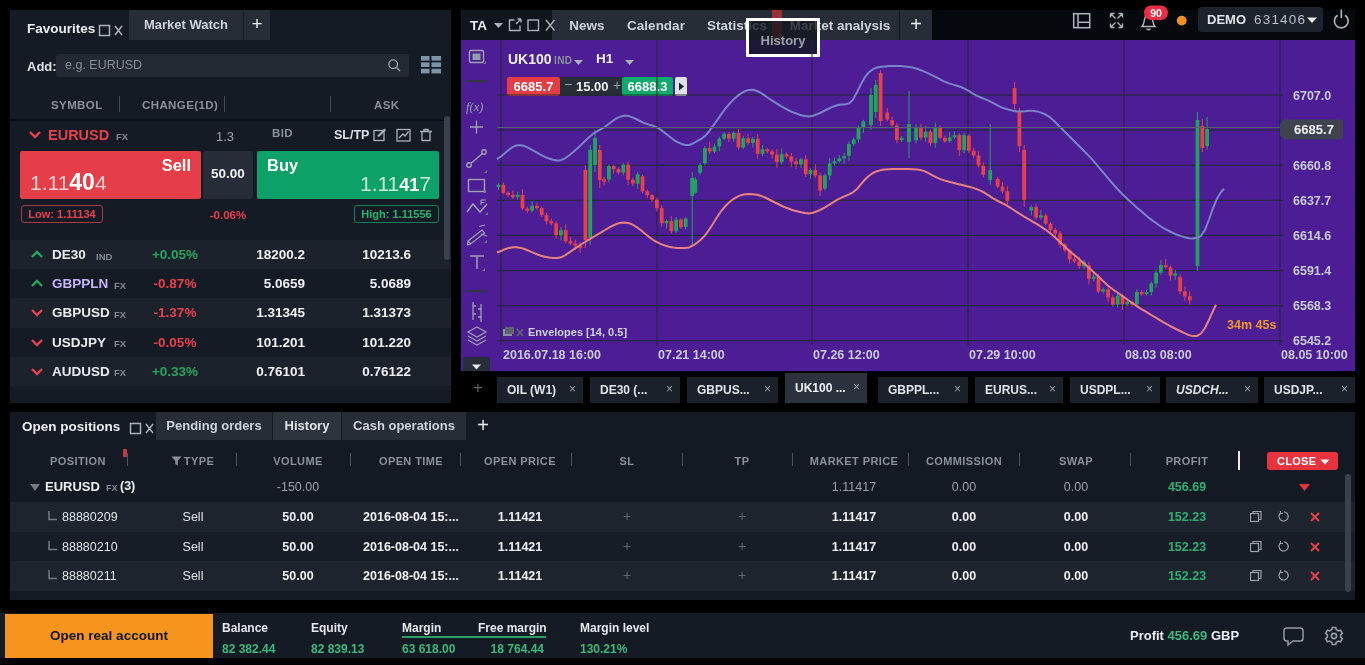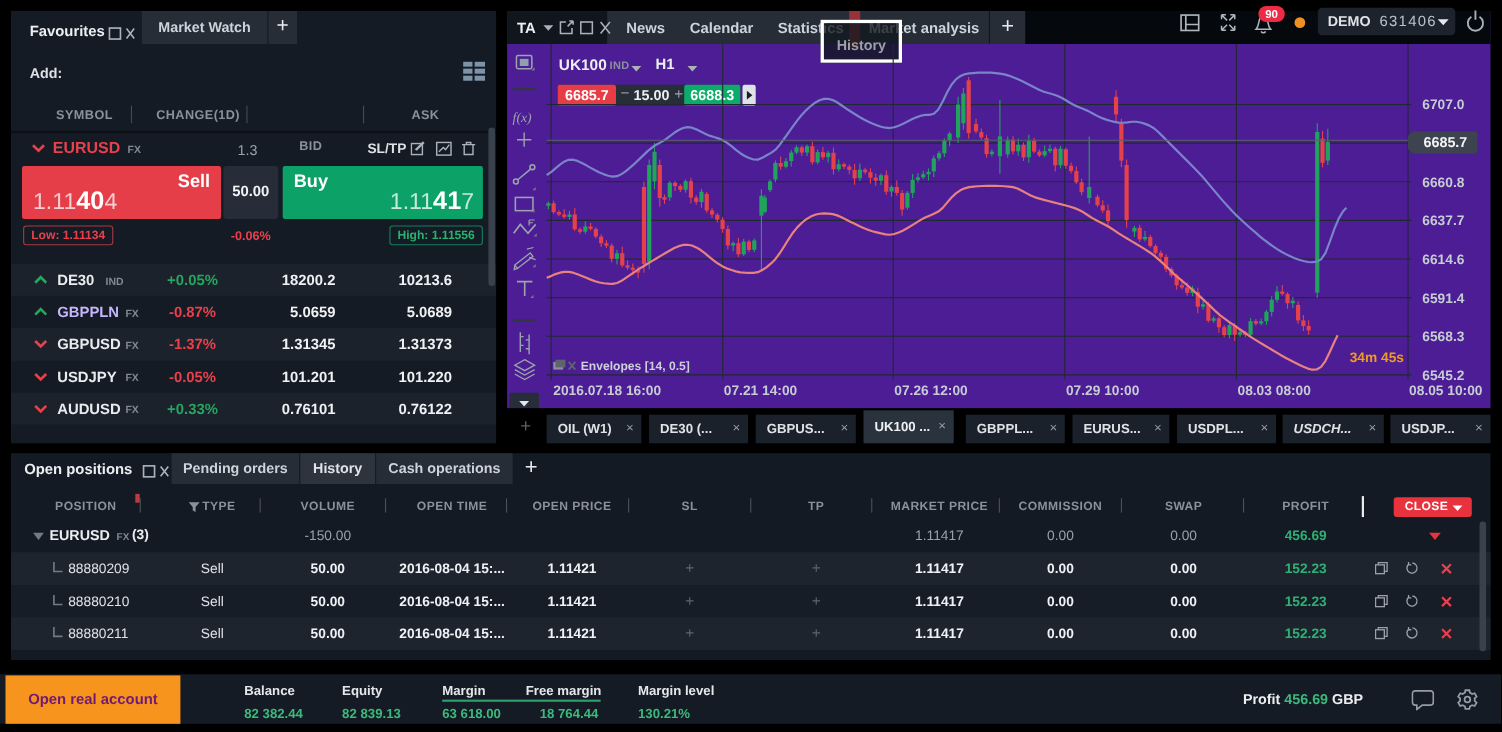--- a/index.html
+++ b/index.html
@@ -46,20 +46,27 @@
 
   <div class="abs b" style="left:17px;top:11px;font-size:13.5px;color:#eceff2;">Favourites</div>
   <svg class="abs" style="left:88px;top:14px;" width="26" height="13" viewBox="0 0 26 13">
     <rect x="1.5" y="1.5" width="10" height="10" fill="none" stroke="#aab1b9" stroke-width="1.5"></rect>
     <path d="M17 2 L24 11 M24 2 L17 11" stroke="#aab1b9" stroke-width="1.5"></path>
   </svg>
   <div class="tab" style="left:119px;top:0;width:114px;height:30px;line-height:30px;">Market Watch</div>
   <div class="tab" style="left:234px;top:0;width:26px;height:30px;line-height:28px;font-size:19px;color:#e8ebee;font-weight:normal;">+</div>
 
   <div class="abs b" style="left:17px;top:49px;font-size:13px;color:#dde1e5;">Add:</div>
+  <div class="abs" style="left:46px;top:44px;width:353px;height:23px;background:#222933;border-radius:2px;">
+    <div class="abs" style="left:9px;top:4px;font-size:12.5px;color:#878e97;">e.g. EURUSD</div>
+    <svg class="abs" style="right:7px;top:4px;" width="15" height="15" viewBox="0 0 15 15">
+      <circle cx="6.2" cy="6.2" r="4.3" fill="none" stroke="#99a0a9" stroke-width="1.4"></circle>
+      <path d="M9.5 9.5 L13 13" stroke="#99a0a9" stroke-width="1.4"></path>
+    </svg>
+  </div>
   <svg class="abs" style="left:411px;top:46px;" width="20" height="18" viewBox="0 0 20 18">
     <g fill="#7d93a8">
       <rect x="0" y="0" width="8.5" height="4.6"></rect>
           <rect x="10.5" y="0" width="9.5" height="4.6"></rect>
       <rect x="0" y="6.4" width="8.5" height="4.6"></rect>
           <rect x="10.5" y="6.4" width="9.5" height="4.6"></rect>
       <rect x="0" y="12.8" width="8.5" height="4.6"></rect>
           <rect x="10.5" y="12.8" width="9.5" height="4.6"></rect>
     </g>
   </svg>
@@ -92,21 +99,21 @@
 
   <div class="abs" style="left:10px;top:141px;width:181px;height:48px;background:#e63e48;border-radius:2px;">
     <div class="abs b" style="right:10px;top:5px;font-size:16.5px;color:#fff;">Sell</div>
     <div class="abs" style="left:10px;bottom:3px;font-size:21px;color:#f4cdd0;">1.11<span class="b" style="font-size:23px;color:#fff;">40</span>4</div>
   </div>
   <div class="abs" style="left:193px;top:141px;width:50px;height:48px;background:#262d38;border-radius:3px;">
     <div class="abs b" style="left:0;right:0;top:15px;text-align:center;font-size:13.5px;color:#f2f4f6;">50.00</div>
   </div>
   <div class="abs" style="left:247px;top:141px;width:182px;height:48px;background:#0ba167;border-radius:2px;">
     <div class="abs b" style="left:10px;top:5px;font-size:16.5px;color:#fff;">Buy</div>
-    <div class="abs" style="right:8px;bottom:3px;font-size:21px;color:#c8e9d9;">1.11<span class="b" style="font-size:23px;color:#fff;">41</span>7</div>
+    <div class="abs" style="right:8px;bottom:3px;font-size:21px;color:#c8e9d9;">1.11<span class="b" style="font-size:18px;color:#fff;">41</span>7</div>
   </div>
   <div class="abs b" style="left:11px;top:195px;width:82px;height:18px;border:1px solid #a93a42;border-radius:3px;font-size:11px;color:#e8414d;line-height:17px;text-align:center;">Low: 1.11134</div>
   <div class="abs b" style="left:344px;top:195px;width:85px;height:18px;border:1px solid #15805a;border-radius:3px;font-size:11px;color:#29b271;line-height:17px;text-align:center;">High: 1.11556</div>
   <div class="abs b" style="left:193px;top:199px;width:50px;text-align:center;font-size:11.5px;color:#e8414d;">-0.06%</div>
 
   <div class="abs" style="left:0;top:230.0px;width:441px;height:29.2px;background:#1b222c;">
   <svg class="abs" style="left:20px;top:10px;" width="14" height="9" viewBox="0 0 14 9">
           <path d="M2 7 L7 2 L12 7" stroke="#26a55f" stroke-width="2.4" fill="none"></path>
         </svg>
   <span class="abs b" style="left:42px;top:7px;font-size:13.5px;color:#e9ecef;">DE30</span>
@@ -600,21 +607,21 @@
             <path d="M3 2.5 V0.5 H11 V8.5 H9"></path>
 <path d="M30.5 2 A4.6 4.6 0 1 0 34 0.8 M30.5 0 V2.5 H33"></path>
 </g>
 <path d="M61 2 L69 10 M69 2 L61 10" stroke="#e8414d" stroke-width="2"></path>
         </svg>
 </div>
 <div class="abs" style="left:1335px;top:62px;width:6px;height:118px;background:#39414c;border-radius:3px;"></div>
 </div>
 
 <div class="abs" style="left:0;top:613px;width:1365px;height:45px;background:#151b24;">
-<div class="abs b" style="left:5px;top:1px;width:159px;height:44px;background:#f7941e;color:#701a75;font-size:13.5px;text-align:center;line-height:44px;">Open real account</div>
+<div class="abs b" style="left:5px;top:1px;width:208px;height:44px;background:#f7941e;color:#0f172a;font-size:13.5px;text-align:center;line-height:44px;">Open real account</div>
 <div class="abs" style="left:222px;top:8px;">
         <div class="b" style="font-size:12px;color:#e4e7eb;padding-bottom:4px;">Balance</div>
         <div class="b" style="font-size:12px;color:#3cb97d;margin-top:3px;">82 382.44</div>
       </div>
 <div class="abs" style="left:311px;top:8px;">
         <div class="b" style="font-size:12px;color:#e4e7eb;padding-bottom:4px;">Equity</div>
         <div class="b" style="font-size:12px;color:#3cb97d;margin-top:3px;">82 839.13</div>
       </div>
 <div class="abs" style="left:402px;top:8px;">
         <div class="b" style="font-size:12px;color:#e4e7eb;padding-bottom:4px;">Margin</div>

